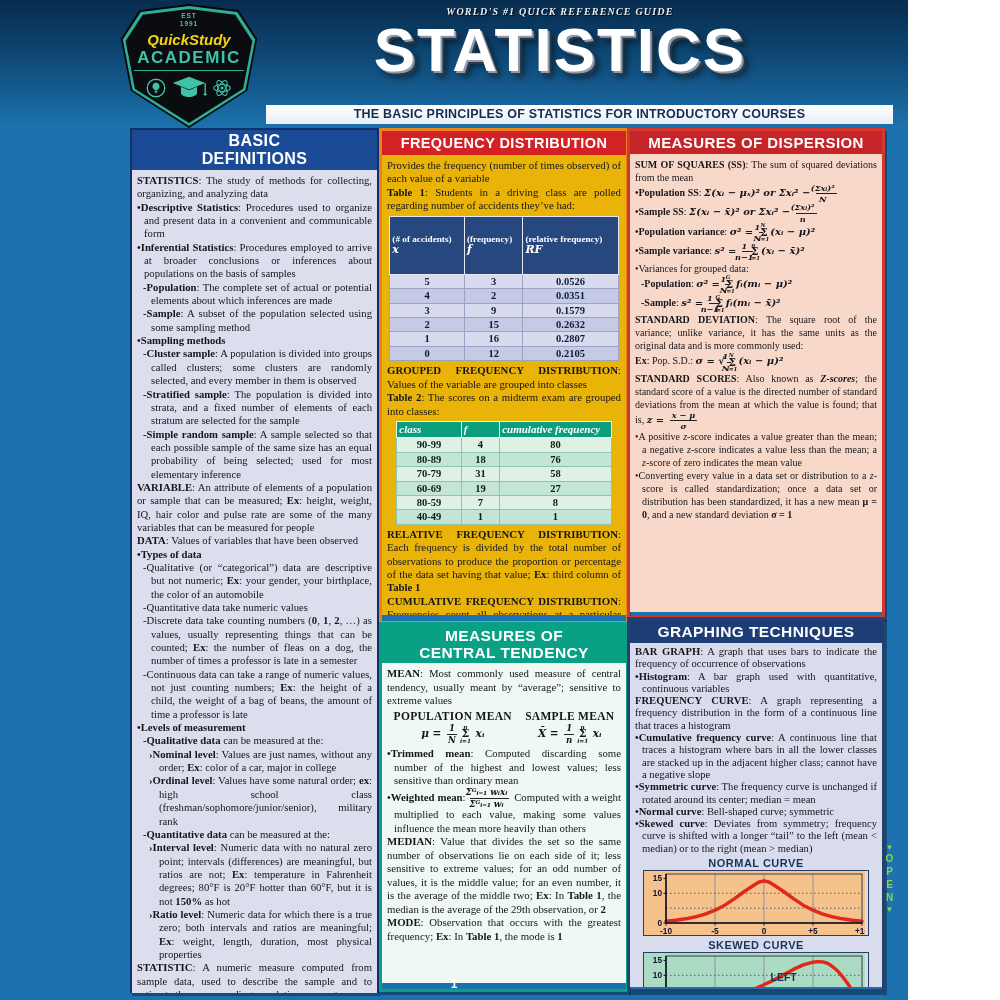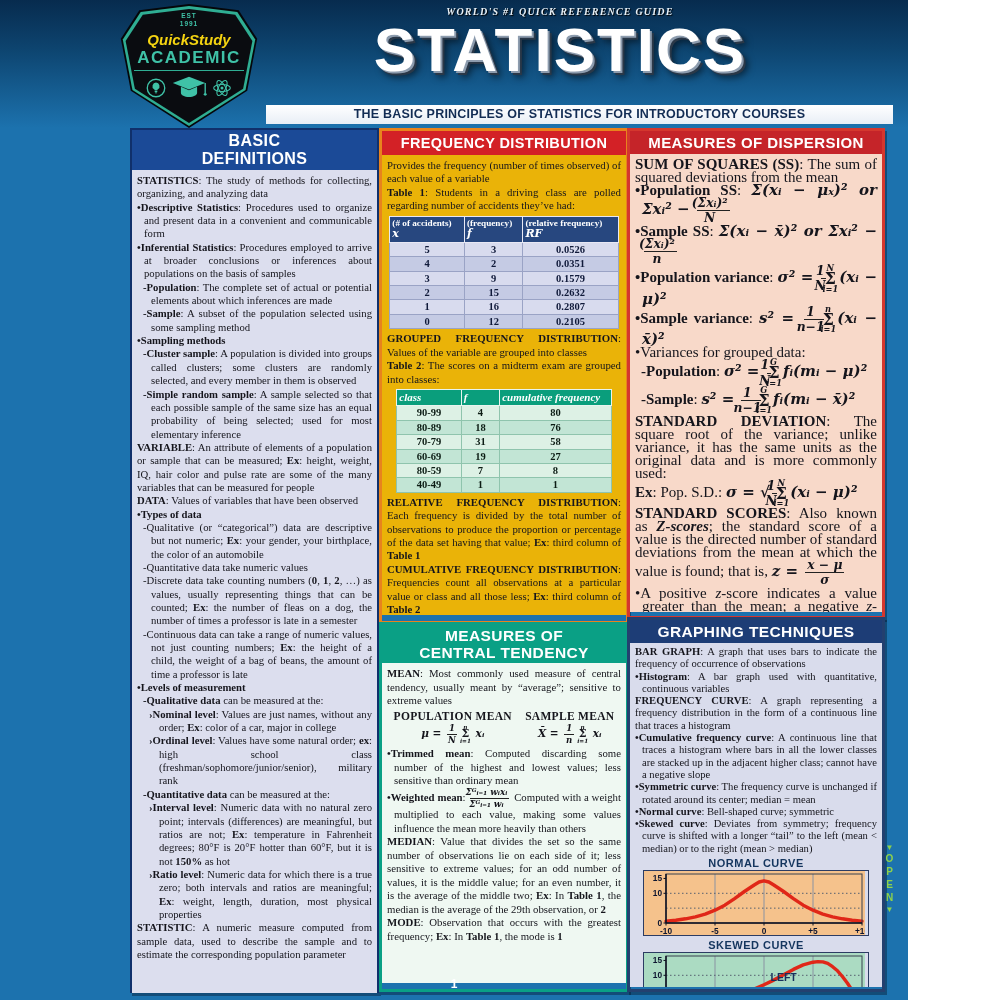--- a/index.html
+++ b/index.html
@@ -43,21 +43,21 @@
   .p-basic .ph{background:#1b4a97;font-size:16px;line-height:18px;padding:2px 0;}
   .p-basic .pb{background:#dcdeee;font-size:10.7px;line-height:13.35px;height:815px;}
   .p-freq{left:379px;top:128px;width:244px;height:490px;border:3px solid #e8831d;}
   .p-freq .ph{background:#d32126;font-size:14.5px;line-height:16px;padding:4px 0;}
   .p-freq .pb{background:#eab308;font-size:10.8px;line-height:13.4px;height:452px;}
   .p-central{left:379px;top:622px;width:244px;height:364px;border:3px solid #0aa085;}
   .p-central .ph{background:#0aa085;font-size:15.5px;line-height:17px;padding:2px 0;}
   .p-central .pb{background:#eff8f2;font-size:10.8px;line-height:13.5px;height:312px;}
   .p-disp{left:627px;top:128px;width:252px;height:485px;border:3px solid #d4372e;}
   .p-disp .ph{background:#c52429;font-size:15px;line-height:17px;padding:3px 0;}
-  .p-disp .pb{background:#f8d9c9;font-size:15px;line-height:13.0px;height:450px;}
+  .p-disp .pb{background:#f8d9c9;font-size:10px;line-height:13.0px;height:450px;}
   .p-graph{left:627px;top:617px;width:252px;height:369px;border:3px solid #23406f;}
   .p-graph .ph{background:#1d3d76;font-size:15.5px;line-height:17px;padding:3px 0;}
   .p-graph .pb{background:#d9dcec;font-size:10.6px;line-height:12.3px;height:337px;padding-top:3px;}
   
   .para{margin:0;}
   .ind1{padding-left:7px;text-indent:-7px;}
   .ind2{padding-left:14px;text-indent:-8px;}
   .ind3{padding-left:22px;text-indent:-10px;}
   .sg-b{font-weight:bold;}
   .sg-i{font-style:italic;}
@@ -68,21 +68,21 @@
     font-family:"DejaVu Serif","DejaVu Sans",serif;}
   .frac .fn{border-bottom:1px solid #222;padding:0 2px 1px;}
   .frac .fd{padding-top:1px;}
   .sum{display:inline-flex;flex-direction:column;align-items:center;vertical-align:middle;
     line-height:.85;margin:0 1px;font-family:"DejaVu Serif","DejaVu Sans",serif;}
   .sum .sa,.sum .sb{font-size:.55em;font-style:italic;font-weight:bold;}
   .sum .ss{font-size:1.05em;font-weight:bold;}
   
   table{border-collapse:collapse;width:98%;margin:3px auto;font-family:"Liberation Serif",serif;}
   .tblA{border:1.5px solid #15234d;}
-  .tblA th{background:#27477f;color:#fff;padding:1px 2px;border:1px solid #e8e8f4;font-size:9.2px;line-height:1.15;font-weight:bold;}
+  .tblA th{background:#27477f;color:#fff;padding:17px 2px;border:1px solid #e8e8f4;font-size:9.2px;line-height:1.15;font-weight:bold;}
   .tblA th .var{font-style:italic;font-size:11px;font-family:"DejaVu Serif",serif;}
   .tblA td{text-align:center;font-weight:bold;font-size:10.5px;padding:0 2px;border:1px solid #9aa3c5;color:#101a3a;}
   .tblA tbody tr:nth-child(odd) td{background:#d8dbee;}
   .tblA tbody tr:nth-child(even) td{background:#c5cbe4;}
   .tblB{border:1.5px solid #0c6e52;width:92%;}
   .tblB th{background:#0a9e7c;color:#fff;font-style:italic;font-weight:bold;font-size:11px;padding:1px 2px;border:1px solid #e8f4ee;}
   .tblB td{text-align:center;font-weight:bold;font-size:10.5px;padding:0 2px;border:1px solid #8fc4ad;color:#0c1c14;}
   .tblB tbody tr:nth-child(odd) td{background:#ddf1e5;}
   .tblB tbody tr:nth-child(even) td{background:#c2e5d5;}
   
@@ -161,20 +161,21 @@
       <div>DEFINITIONS</div>
     </header>
     <div class="pb">
         <div class="para ind0"><span class="sg-b">STATISTICS</span><span class="sg-t">: The study of methods for collecting, organizing, and analyzing data</span></div>
         <div class="para ind1"><span class="sg-b">•Descriptive Statistics</span><span class="sg-t">: Procedures used to organize and present data in a convenient and communicable form</span></div>
         <div class="para ind1"><span class="sg-b">•Inferential Statistics</span><span class="sg-t">: Procedures employed to arrive at broader conclusions or inferences about populations on the basis of samples</span></div>
         <div class="para ind2"><span class="sg-b">-Population</span><span class="sg-t">: The complete set of actual or potential elements about which inferences are made</span></div>
         <div class="para ind2"><span class="sg-b">-Sample</span><span class="sg-t">: A subset of the population selected using some sampling method</span></div>
         <div class="para ind1"><span class="sg-b">•Sampling methods</span></div>
         <div class="para ind2"><span class="sg-b">-Cluster sample</span><span class="sg-t">: A population is divided into groups called clusters; some clusters are randomly selected, and every member in them is observed</span></div>
+        <div class="para ind2"><span class="sg-b">-Stratified sample</span><span class="sg-t">: The population is divided into strata, and a fixed number of elements of each stratum are selected for the sample</span></div>
         <div class="para ind2"><span class="sg-b">-Simple random sample</span><span class="sg-t">: A sample selected so that each possible sample of the same size has an equal probability of being selected; used for most elementary inference</span></div>
         <div class="para ind0"><span class="sg-b">VARIABLE</span><span class="sg-t">: An attribute of elements of a population or sample that can be measured; </span><span class="sg-b">Ex</span><span class="sg-t">: height, weight, IQ, hair color and pulse rate are some of the many variables that can be measured for people</span></div>
         <div class="para ind0"><span class="sg-b">DATA</span><span class="sg-t">: Values of variables that have been observed</span></div>
         <div class="para ind1"><span class="sg-b">•Types of data</span></div>
         <div class="para ind2"><span class="sg-t">-Qualitative (or “categorical”) data are descriptive but not numeric; </span><span class="sg-b">Ex</span><span class="sg-t">: your gender, your birthplace, the color of an automobile</span></div>
         <div class="para ind2"><span class="sg-t">-Quantitative data take numeric values</span></div>
         <div class="para ind2"><span class="sg-t">-Discrete data take counting numbers (</span><span class="sg-b">0</span><span class="sg-t">, </span><span class="sg-b">1</span><span class="sg-t">, </span><span class="sg-b">2</span><span class="sg-t">, …) as values, usually representing things that can be counted; </span><span class="sg-b">Ex</span><span class="sg-t">: the number of fleas on a dog, the number of times a professor is late in a semester</span></div>
         <div class="para ind2"><span class="sg-t">-Continuous data can take a range of numeric values, not just counting numbers; </span><span class="sg-b">Ex</span><span class="sg-t">: the height of a child, the weight of a bag of beans, the amount of time a professor is late</span></div>
         <div class="para ind1"><span class="sg-b">•Levels of measurement</span></div>
         <div class="para ind2"><span class="sg-b">-Qualitative data</span><span class="sg-t"> can be measured at the:</span></div>

